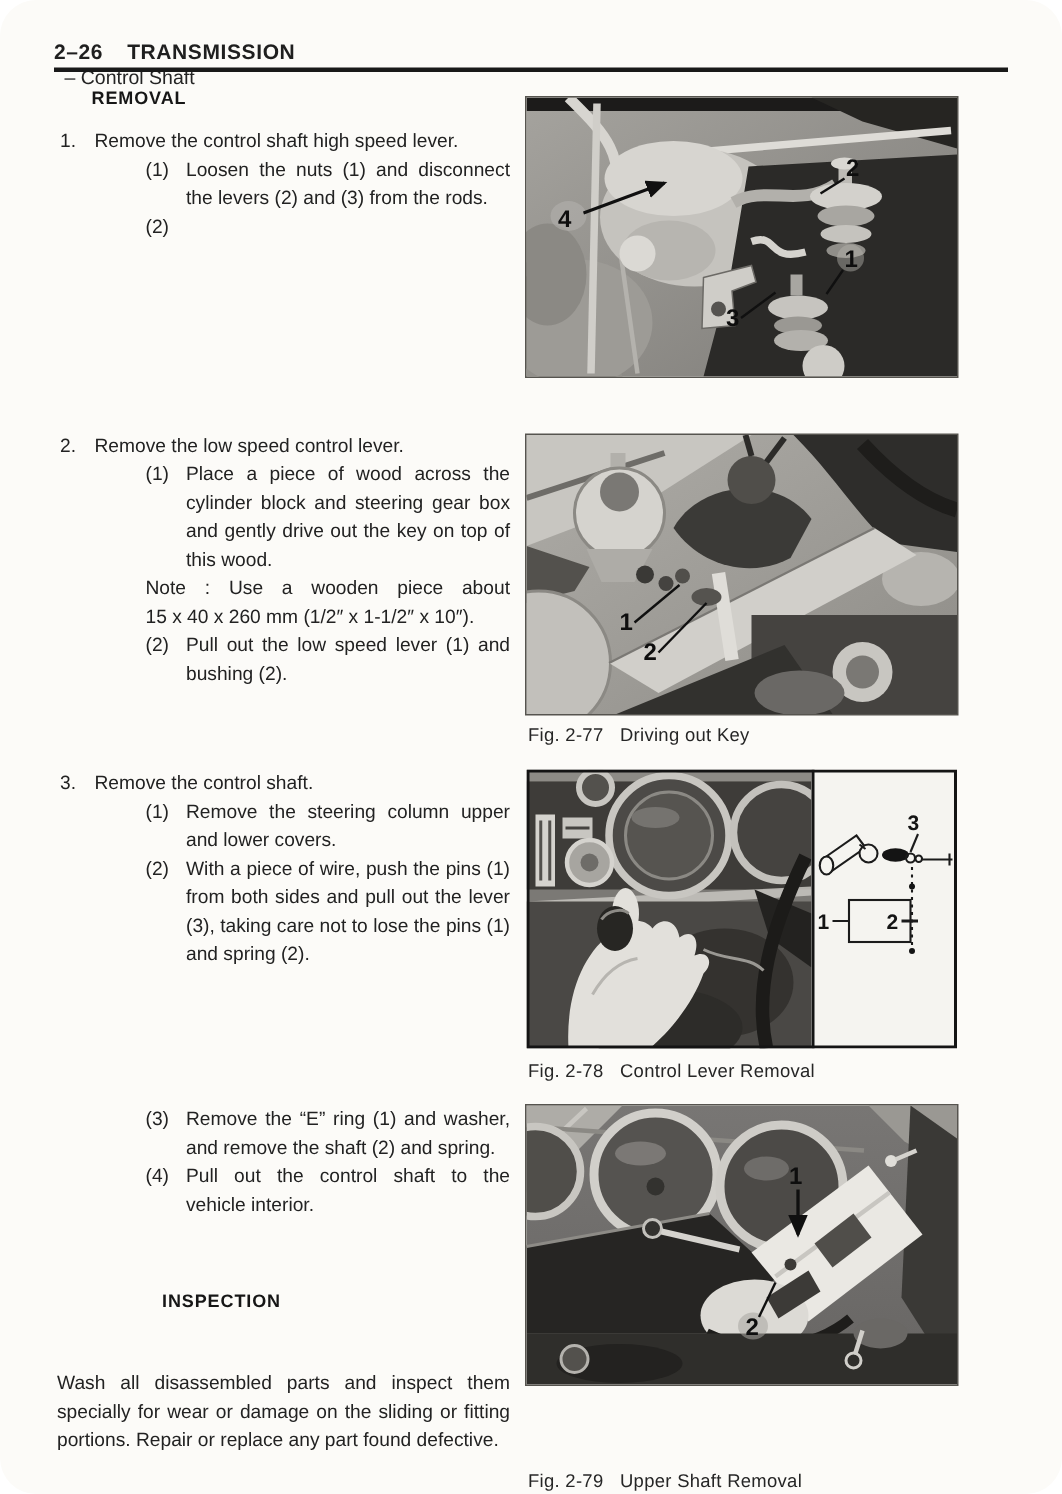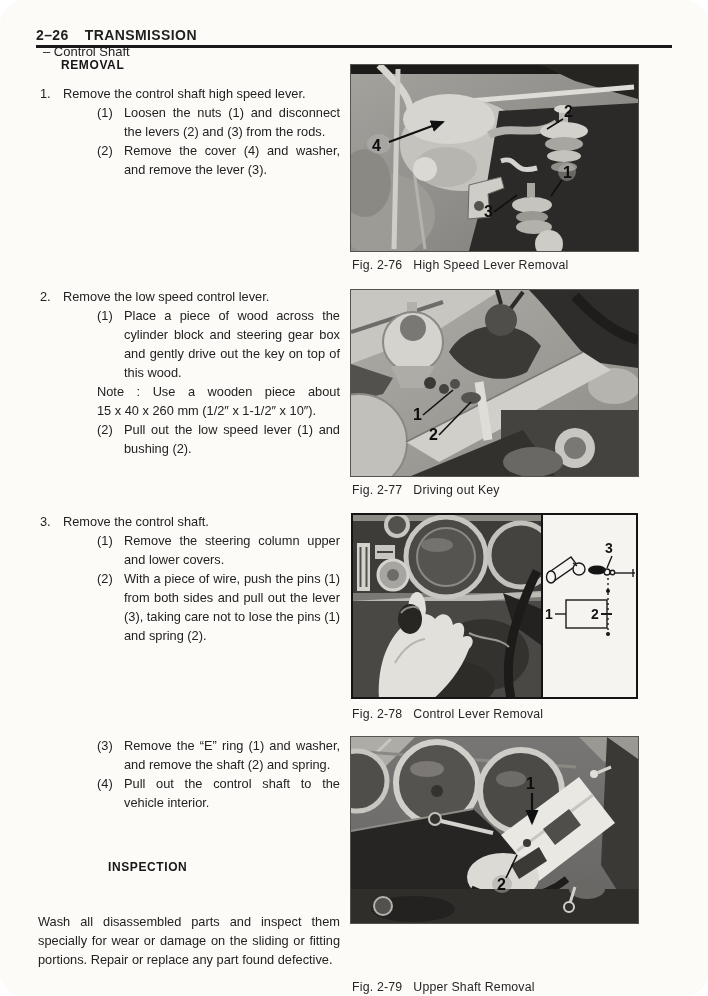--- a/index.html
+++ b/index.html
@@ -50,21 +50,20 @@
     <div class="srow">
       <span>1.</span>
       <span class="stx">Remove the control shaft high speed lever.</span>
     </div>
     <div class="sub">
       <span>(1)</span>
       <span class="stx">Loosen the nuts (1) and disconnect the levers (2) and (3) from the rods.</span>
     </div>
     <div class="sub">
       <span>(2)</span>
-      <span class="stx">Remove the cover (4) and washer, and remove the lever (3).</span>
     </div>
   </div>
 
   <div class="block" style="top:287px;">
     <div class="srow">
       <span>2.</span>
       <span class="stx">Remove the low speed control lever.</span>
     </div>
     <div class="sub">
       <span>(1)</span>
@@ -155,23 +154,20 @@
       <text class="co" x="21" y="86">4</text>
       <line x1="38" y1="77" x2="92" y2="57" stroke="#101010" stroke-width="2" marker-end="url(#a76)"></line>
       <text class="co" x="213" y="52">2</text>
       <line x1="212" y1="54" x2="196" y2="64" stroke="#101010" stroke-width="1.6"></line>
       <ellipse cx="216" cy="107" rx="9" ry="9" fill="#b5b3ae" opacity="0.45"></ellipse>
       <text class="co" x="212" y="113">1</text>
       <line x1="211" y1="115" x2="200" y2="131" stroke="#101010" stroke-width="1.6"></line>
       <text class="co" x="133" y="152">3</text>
       <line x1="143" y1="147" x2="166" y2="130" stroke="#101010" stroke-width="1.6"></line>
     </svg>
-  </div>
-  <div class="cap" style="top:258px;">
-    <span class="cid">Fig. 2-76</span><span>High Speed Lever Removal</span>
   </div>
 
   <div class="fig" style="top:290px;">
     <svg viewBox="0 0 287 186">
       <defs>
         <linearGradient id="g77" x1="0" y1="0" x2="1" y2="1">
           <stop offset="0" stop-color="#aeaca7"></stop>
             <stop offset="1" stop-color="#8e8c87"></stop>
         </linearGradient>
       </defs>

